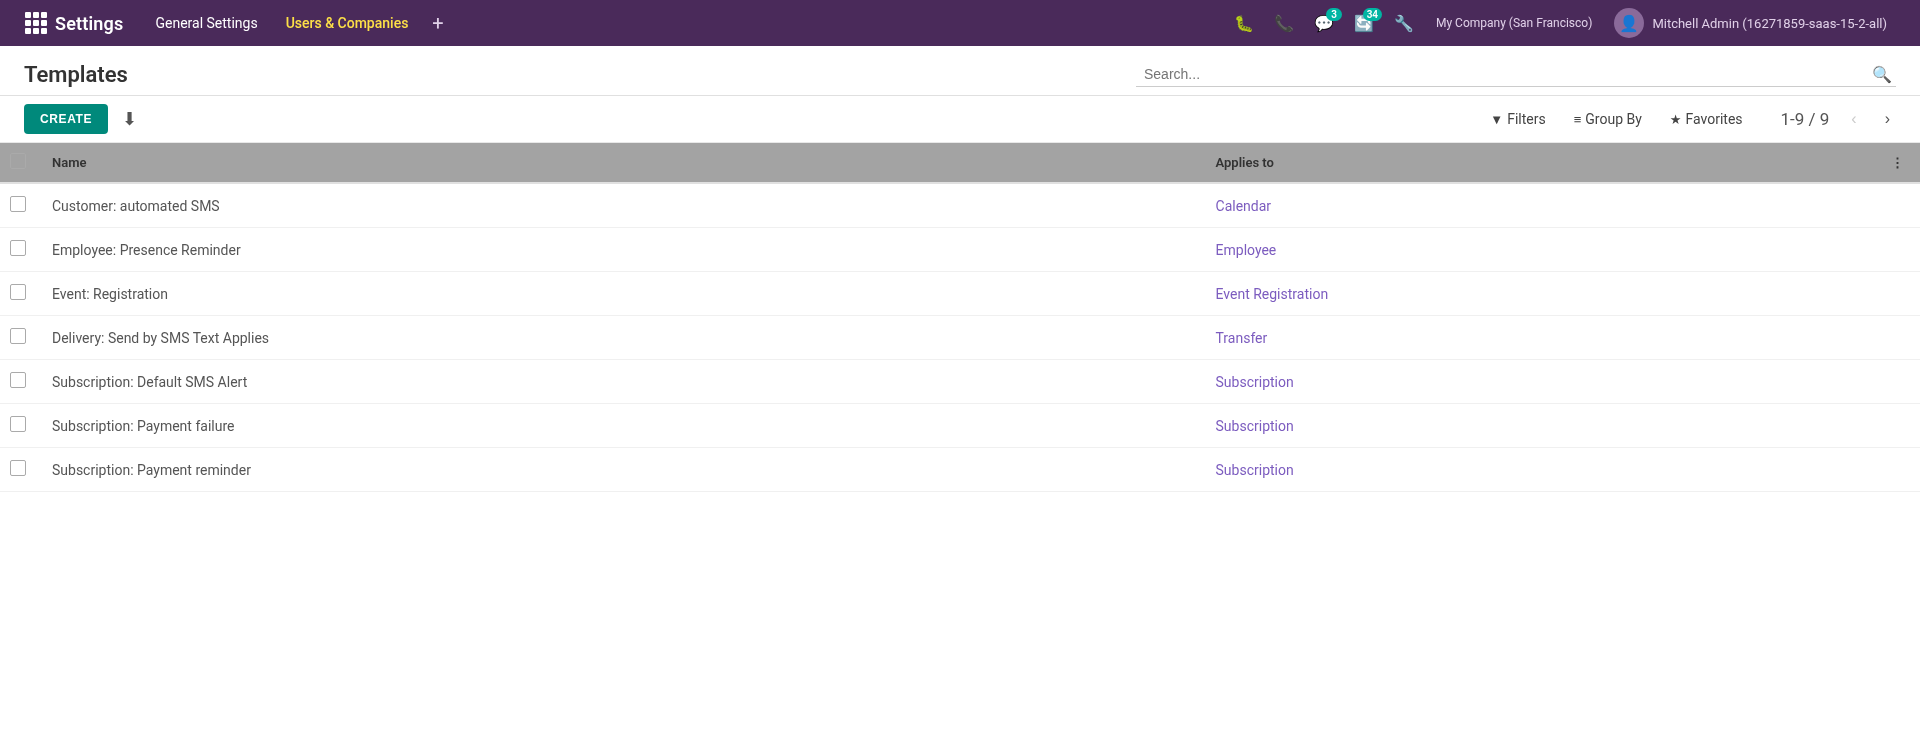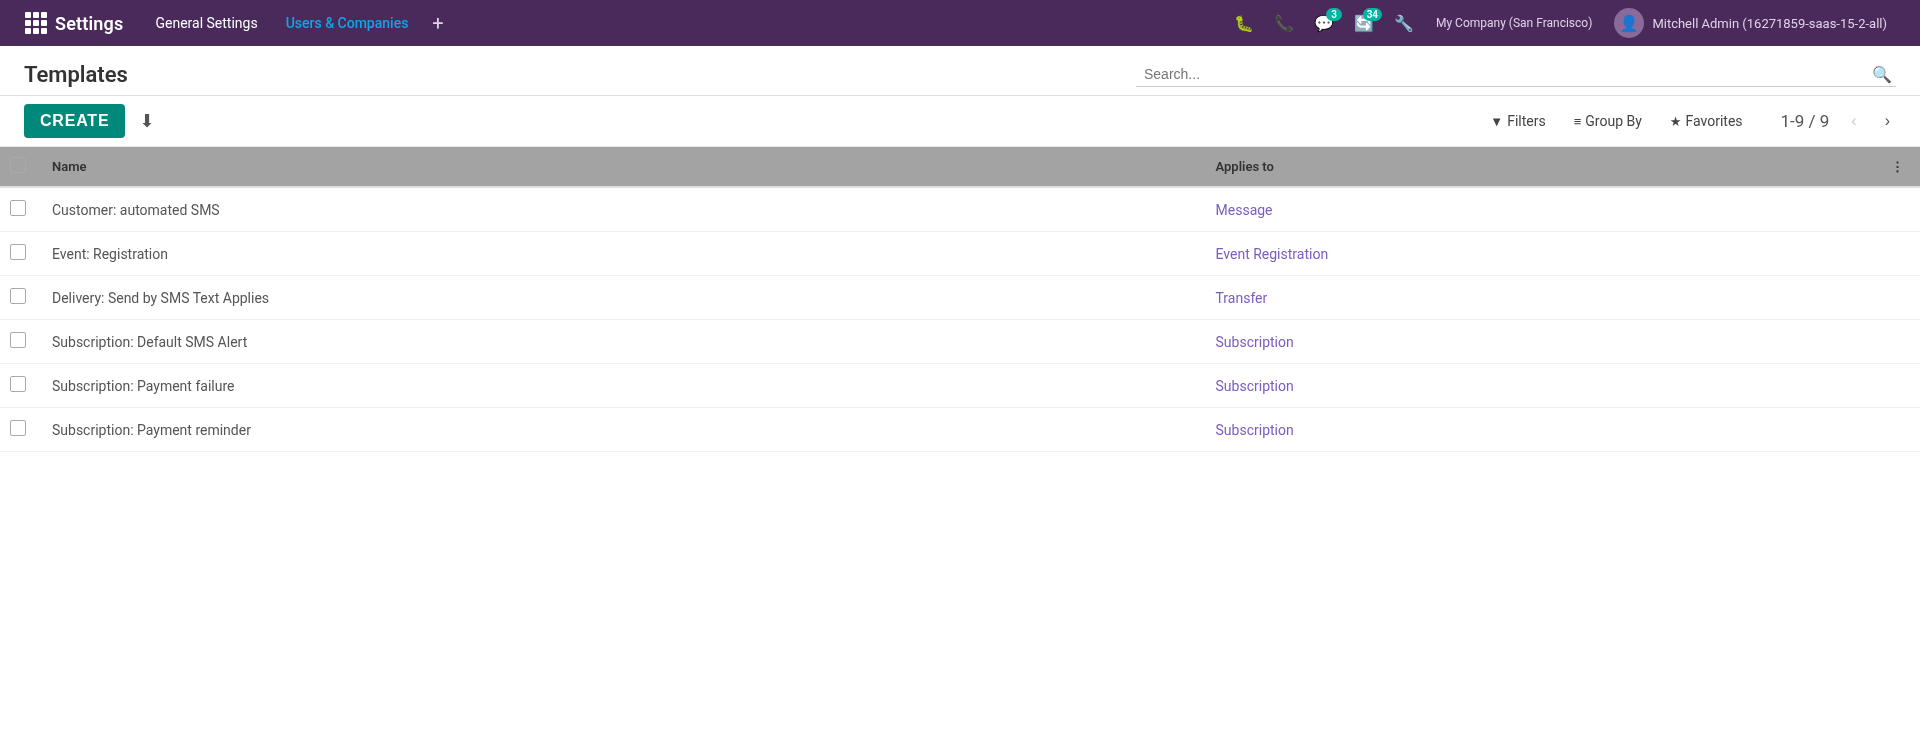--- a/index.html
+++ b/index.html
@@ -35,21 +35,21 @@
       letter-spacing: 0.01em;
     }
     .topbar-nav-item {
       color: #ffffff;
       padding: 6px 12px;
       cursor: pointer;
       font-size: 14px;
       border-radius: 4px;
       white-space: nowrap;
     }
-    .topbar-nav-item.active { color: #0ea5e9; font-weight: 500; }
+    .topbar-nav-item.active { color: #fde047; font-weight: 500; }
     .topbar-add {
       color: #e0d0e8;
       font-size: 20px;
       padding: 2px 8px;
       cursor: pointer;
       border-radius: 4px;
     }
     .topbar-spacer { flex: 1; }
     .topbar-icons {
       display: flex;
@@ -156,21 +156,21 @@
       align-items: center;
       gap: 8px;
       border-bottom: 1px solid #e8e8e8;
     }
     .btn-create {
       background: #00897b;
       color: #fff;
       border: none;
       border-radius: 4px;
       padding: 8px 16px;
-      font-size: 16px;
+      font-size: 12px;
       font-weight: 600;
       cursor: pointer;
       letter-spacing: 0.05em;
     }
     .btn-import {
       background: none;
       border: none;
       cursor: pointer;
       color: #555;
       font-size: 18px;
@@ -372,21 +372,29 @@
           <span>⋮</span>
         </th>
       </tr>
     </thead>
     <tbody id="table-body">
     <tr>
       <td class="check-col">
         <span class="checkbox-cell"></span>
       </td>
       <td>Customer: automated SMS</td>
-      <td class="applies-col">Message</td>
+      <td class="applies-col">Calendar</td>
+      <td></td>
+    </tr>
+        <tr>
+      <td class="check-col">
+        <span class="checkbox-cell"></span>
+      </td>
+      <td>Employee: Presence Reminder</td>
+      <td class="applies-col">Employee</td>
       <td></td>
     </tr>
         <tr>
       <td class="check-col">
         <span class="checkbox-cell"></span>
       </td>
       <td>Event: Registration</td>
       <td class="applies-col">Event Registration</td>
       <td></td>
     </tr>

